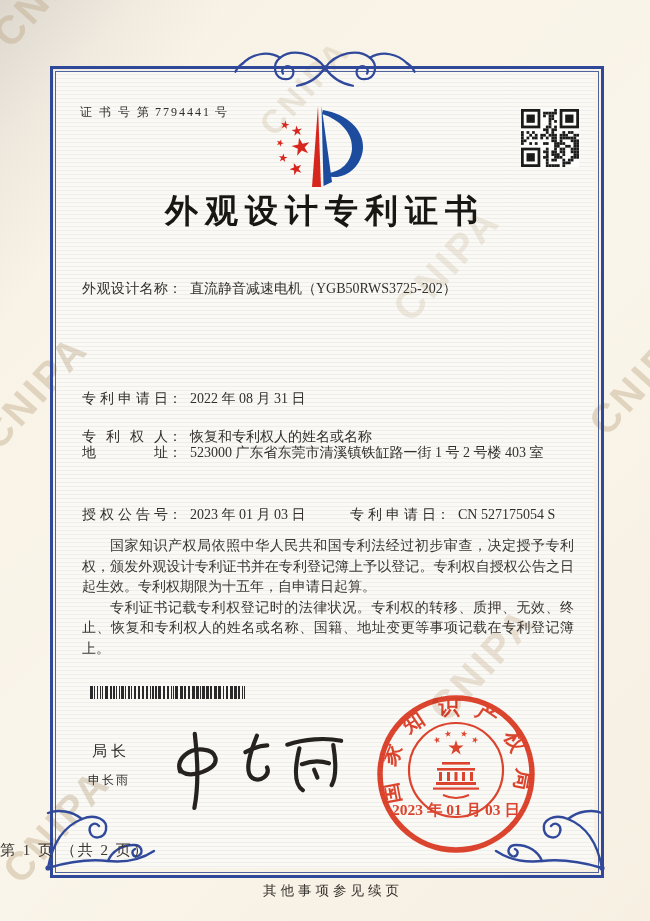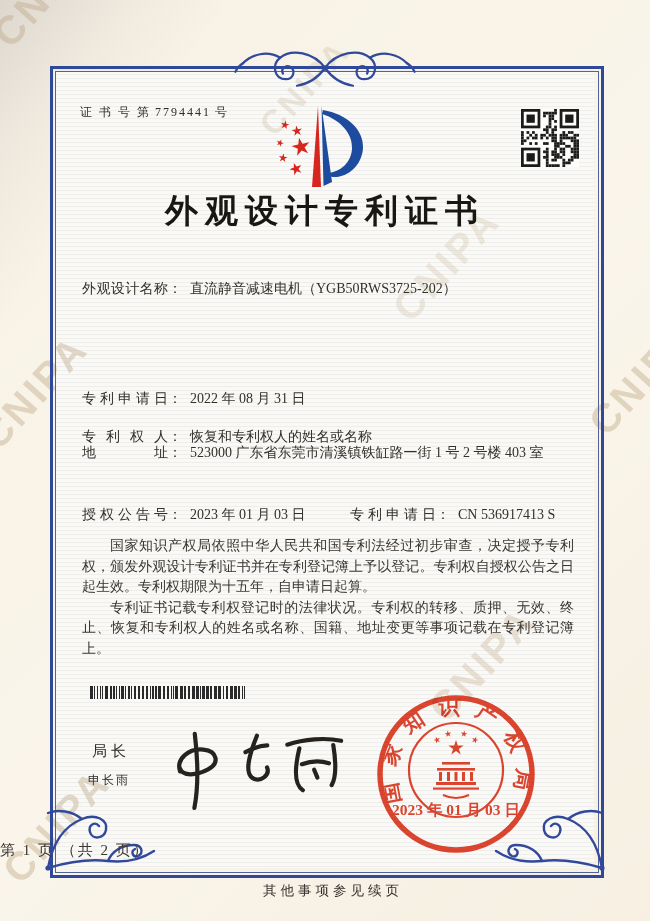--- a/index.html
+++ b/index.html
@@ -281,21 +281,21 @@
   </div>
   <div class="frow r5">
     <span class="flabel">专利权人</span><span>：</span><span class="fval">恢复和专利权人的姓名或名称</span>
   </div>
   <div class="frow r6">
     <span class="flabel">地址</span><span>：</span><span class="fval">523000 广东省东莞市清溪镇铁缸路一街 1 号 2 号楼 403 室</span>
   </div>
   <div class="frow r7">
     <span class="flabel">授权公告号</span><span>：</span><span class="fval">2023 年 01 月 03 日</span>
     <span class="fcol2">
-      <span class="flabel">专利申请日</span><span>：</span><span class="fval">CN 536917413 S</span>
+      <span class="flabel">专利申请日</span><span>：</span><span class="fval">CN 527175054 S</span>
     </span>
   </div>
 
   <div class="paras">
     <p>国家知识产权局依照中华人民共和国专利法经过初步审查，决定授予专利权，颁发外观设计专利证书并在专利登记簿上予以登记。专利权自授权公告之日起生效。专利权期限为十五年，自申请日起算。</p>
     <p>专利证书记载专利权登记时的法律状况。专利权的转移、质押、无效、终止、恢复和专利权人的姓名或名称、国籍、地址变更等事项记载在专利登记簿上。</p>
   </div>
 
   <svg id="barcode" class="barcode" viewBox="0 0 160 13" preserveAspectRatio="none">
       <rect x="0" y="0" width="3" height="13" fill="#2a2a2a"></rect>

